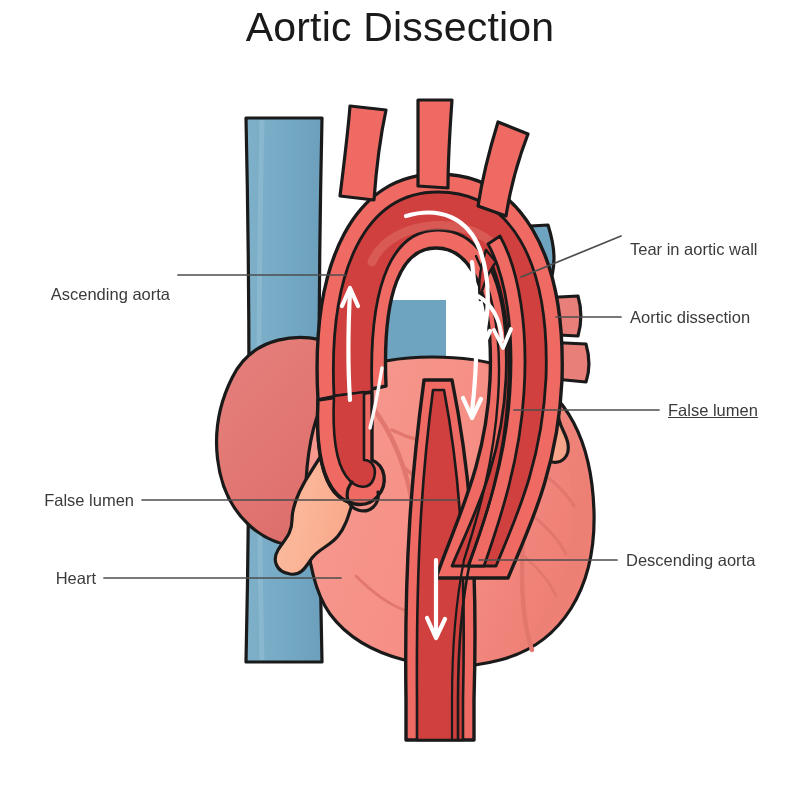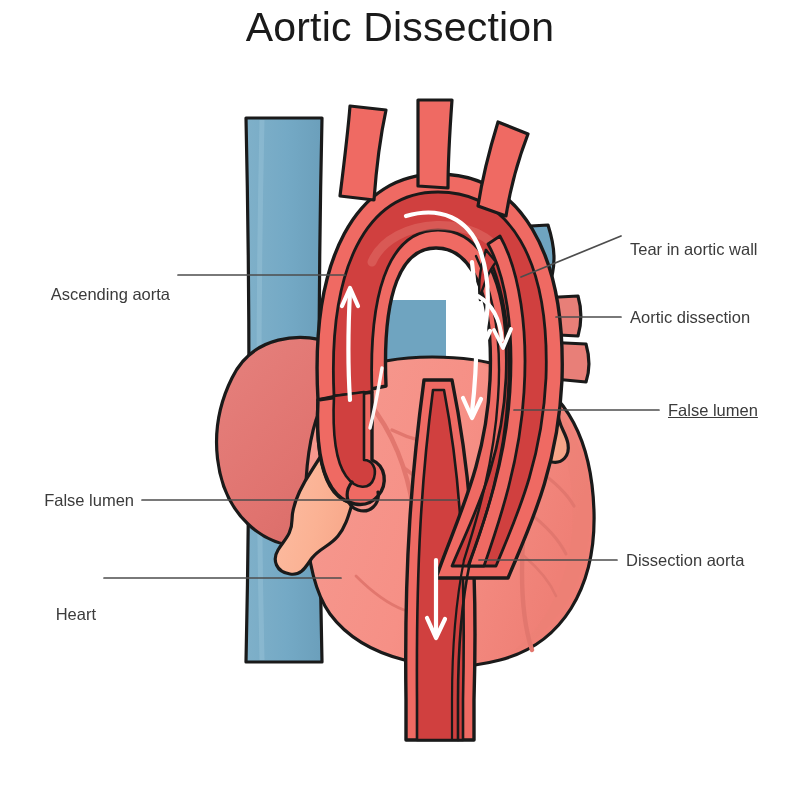--- a/index.html
+++ b/index.html
@@ -302,20 +302,20 @@
         <line x1="621" y1="236" x2="521" y2="277"></line>
         <line x1="621" y1="317" x2="556" y2="317"></line>
         <line x1="659" y1="410" x2="514" y2="410"></line>
         <line x1="617" y1="560" x2="479" y2="560"></line>
       </g>
   </svg>
 
   <div id="label-layer">
       <div class="lbl lbl-left" style="top: 266px; left: 0px; width: 170px; padding-right: 0px; text-align: right; margin-top: 19px;">Ascending aorta</div>
       <div class="lbl lbl-left" style="top: 491px; left: 0px; width: 134px; padding-right: 0px; text-align: right;">False lumen</div>
-      <div class="lbl lbl-left" style="top: 569px; left: 0px; width: 96px; padding-right: 0px; text-align: right; margin-top: 36px;">Heart</div>
+      <div class="lbl lbl-left" style="top: 569px; left: 0px; width: 96px; padding-right: 0px; text-align: right;">Heart</div>
       <div class="lbl lbl-right" style="top: 240px; left: 630px;">Tear in aortic wall</div>
       <div class="lbl lbl-right" style="top: 308px; left: 630px;">Aortic dissection</div>
       <div class="lbl lbl-right" style="top: 401px; left: 668px; text-decoration: underline;">False lumen</div>
-      <div class="lbl lbl-right" style="top: 551px; left: 626px;">Dissection aorta</div>
+      <div class="lbl lbl-right" style="top: 551px; left: 626px;">Descending aorta</div>
     </div>
 
 </div>
 
 </body></html>

